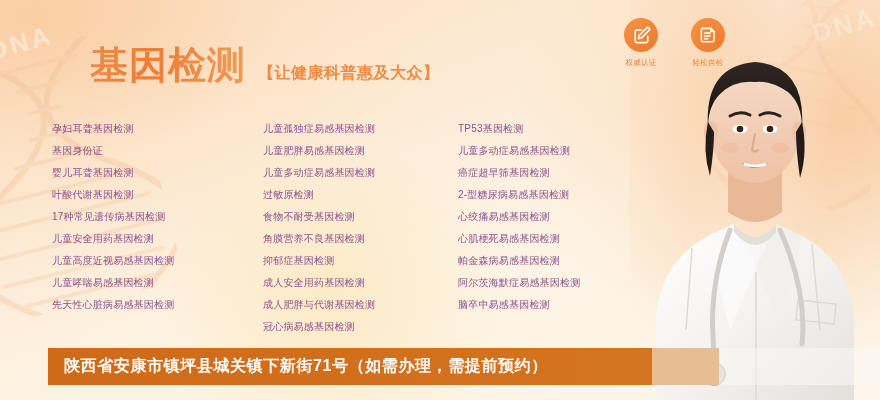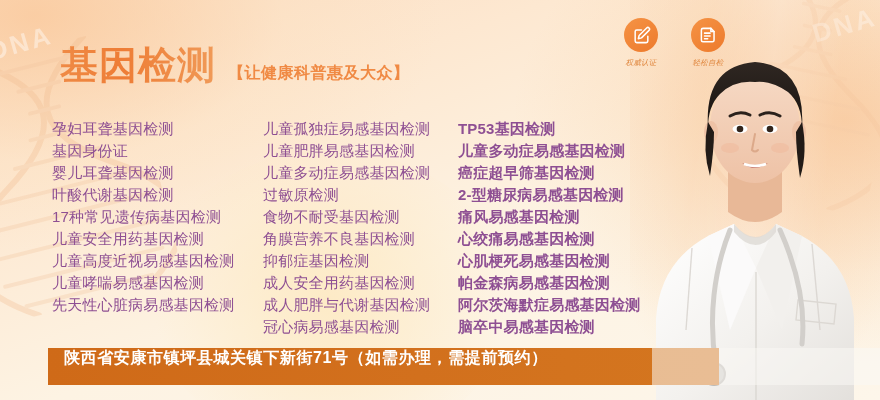--- a/index.html
+++ b/index.html
@@ -66,37 +66,37 @@
     font-size: 38px;
     font-weight: 700;
     letter-spacing: 1px;
     background: linear-gradient(90deg, #ef8a45 0%, #ee7d36 40%, #f09a58 100%);
     -webkit-background-clip: text;
     background-clip: text;
     color: #ee7d36;
     -webkit-text-fill-color: transparent;
     line-height: 1;
     white-space: nowrap;
+    margin-left: 30px;
   }
   .subtitle {
     margin-left: 12px;
     font-size: 16px;
     font-weight: 700;
     color: #f08a44;
     letter-spacing: 0.5px;
     white-space: nowrap;
   }
 
   
   .features {
     position: absolute;
     left: 618px; top: 18px;
     display: flex;
     gap: 21px;
-    font-style: italic;
   }
   .feature { width: 46px; text-align: center; }
   .feature-circle {
     width: 34px; height: 34px;
     margin: 0 auto;
     border-radius: 50%;
     background: linear-gradient(145deg, #f59345 0%, #ed7a2c 100%);
     display: flex; align-items: center; justify-content: center;
   }
   .feature-circle svg { display: block; }
@@ -111,23 +111,23 @@
   
   .list-area {
     position: absolute;
     left: 52px; top: 118px;
     width: 600px;
     display: flex;
   }
   .list-col { display: flex; flex-direction: column; }
   .list-col.c1 { width: 211px; }
   .list-col.c2 { width: 195px; }
-  .list-col.c3 { width: 194px; font-weight: bold; }
+  .list-col.c3 { width: 194px; }
   .list-item {
-    font-size: 15px;
+    font-size: 10px;
     line-height: 22px;
     color: #8e4f93;
     white-space: nowrap;
     letter-spacing: 0.2px;
   }
 
   
   .doctor {
     position: absolute;
     right: 0; bottom: 0;
@@ -135,21 +135,21 @@
     overflow: hidden;
   }
 
   
   .addr-banner {
     position: absolute;
     left: 48px; top: 348px;
     width: 671px; height: 37px;
     background: linear-gradient(90deg, #cf6a18 0%, #d2701d 55%, #d4761f 100%);
     display: flex;
-    align-items: flex-start;
+    align-items: center;
   }
   .addr-text {
     margin-left: 16px;
     font-size: 16px;
     font-weight: 600;
     color: #ffffff;
     letter-spacing: 0.6px;
     white-space: nowrap;
   }
   .addr-overlay {
@@ -336,21 +336,20 @@
       <div class="list-item">成人安全用药基因检测</div>
       <div class="list-item">成人肥胖与代谢基因检测</div>
       <div class="list-item">冠心病易感基因检测</div>
     </div>
 
     <div class="list-col c3">
       <div class="list-item">TP53基因检测</div>
       <div class="list-item">儿童多动症易感基因检测</div>
       <div class="list-item">癌症超早筛基因检测</div>
       <div class="list-item">2-型糖尿病易感基因检测</div>
-      <div class="list-item">痛风易感基因检测</div>
       <div class="list-item">心绞痛易感基因检测</div>
       <div class="list-item">心肌梗死易感基因检测</div>
       <div class="list-item">帕金森病易感基因检测</div>
       <div class="list-item">阿尔茨海默症易感基因检测</div>
       <div class="list-item">脑卒中易感基因检测</div>
     </div>
 
   </div>
 
   <div class="addr-banner">

